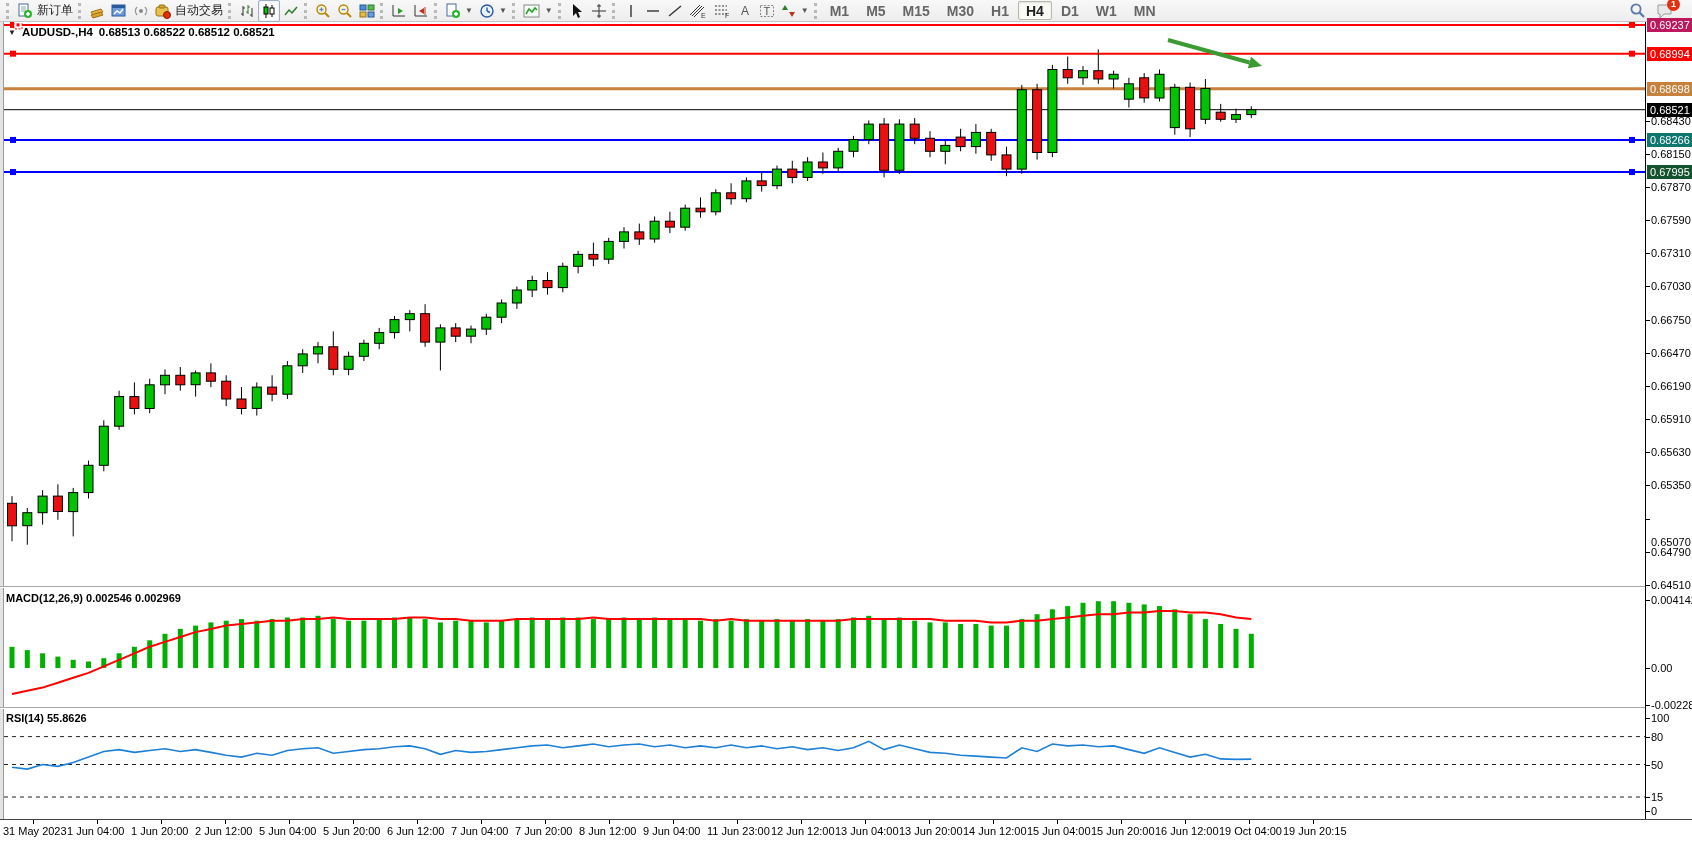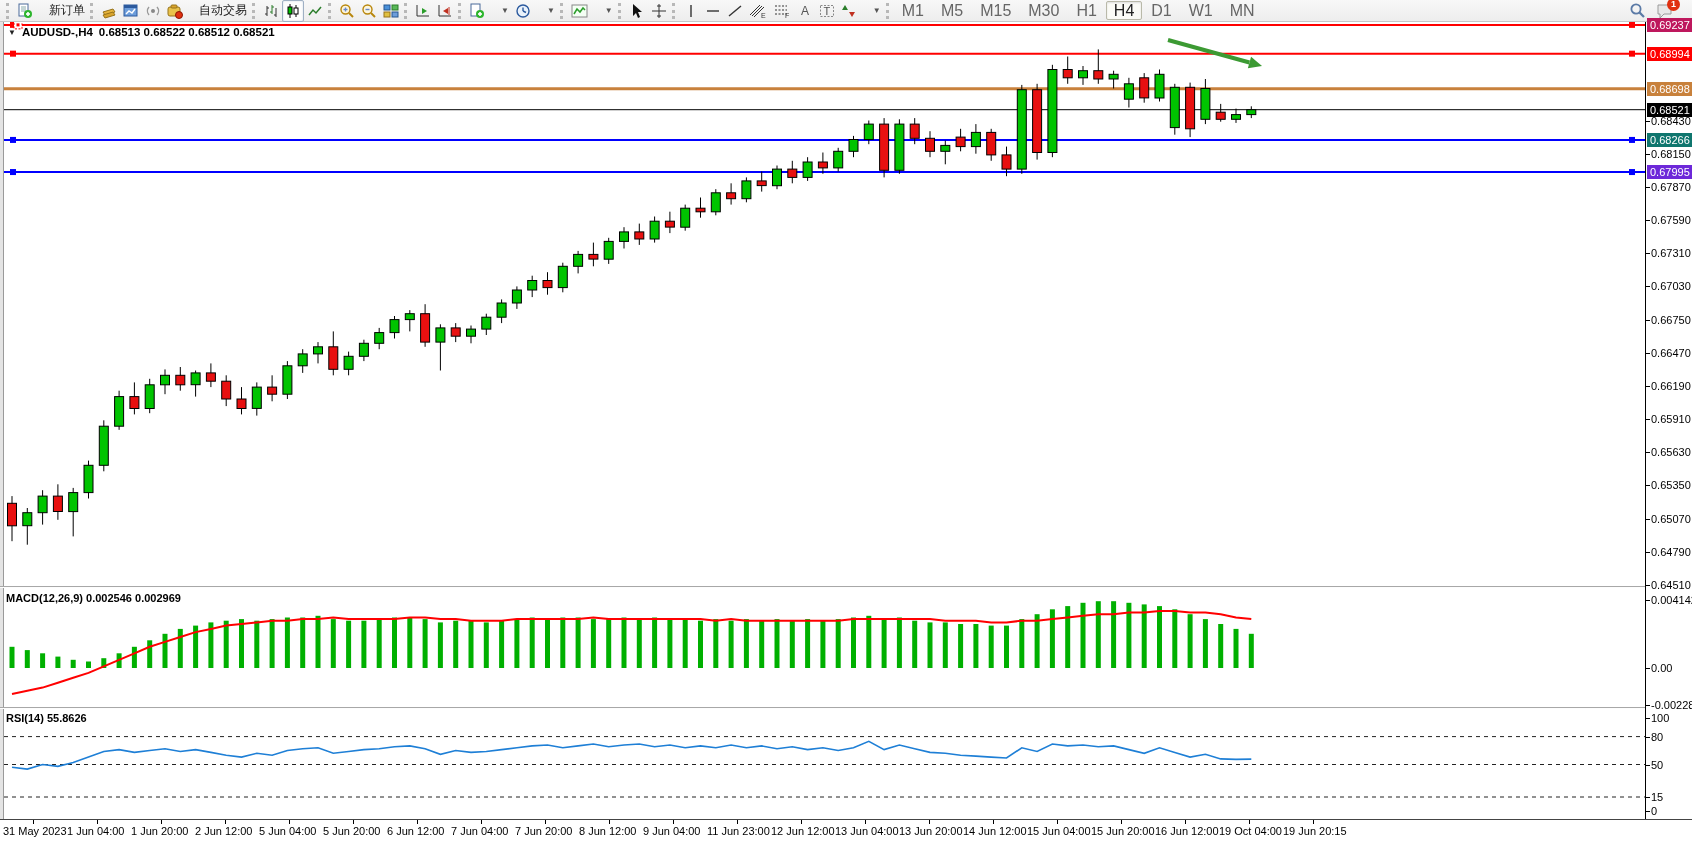--- a/index.html
+++ b/index.html
@@ -6,26 +6,26 @@
   html,body { width:1692px; height:842px; overflow:hidden; background:#fff;
     font-family:"Liberation Sans","DejaVu Sans",sans-serif; }
   #app { position:relative; width:1692px; height:842px; background:#fff; }
 
   
   #toolbar { position:absolute; left:0; top:0; width:1692px; height:22px;
     background:linear-gradient(#f8f8f8,#ededed); border-bottom:1px solid #c6c6c6;
     display:flex; align-items:center; padding:0 4px; }
   .grip { width:4px; height:16px; border-left:3px dotted #b8b8b8; margin:0 4px 0 2px; }
   .tb-btn { height:22px; min-width:22px; display:inline-flex; align-items:center;
-    justify-content:center; gap:16px; padding:0 2px; border:1px solid transparent;
+    justify-content:center; gap:4px; padding:0 2px; border:1px solid transparent;
     border-radius:2px; cursor:default; }
   .tb-btn.active { background:#fdfdfd; border-color:#9fb0c4; box-shadow:inset 0 0 2px #cfd8e4; }
   .tb-label { font-size:12px; color:#222; white-space:nowrap; }
   .caret { font-size:8px; color:#555; line-height:8px; }
-  .tf-btn { font-size:16px; font-weight:normal; color:#666; padding:3px 7px; height:19px;
+  .tf-btn { font-size:14px; font-weight:bold; color:#666; padding:3px 7px; height:19px;
     display:inline-flex; align-items:center; border:1px solid transparent; border-radius:2px; }
   .tf-btn.active { color:#222; background:#fbfbf6; border-color:#b9b9a9; box-shadow:inset 0 1px 2px #ddd; }
   #tb-right { margin-left:auto; display:flex; align-items:center; gap:10px; padding-right:14px; }
   .badge { position:absolute; right:-6px; top:-5px; width:13px; height:13px; background:#e03010;
     border-radius:50%; color:#fff; font-size:9px; font-weight:bold; text-align:center; line-height:13px; }
 
   
   #left-strip { position:absolute; left:0; top:22px; width:4px; height:820px;
     background:#e4e4e4; border-right:1px solid #9a9a9a; }
   .pane { position:absolute; left:4px; width:1641px; overflow:visible; }
@@ -669,21 +669,21 @@
       <div class="tick-label" style="top:325px">0.66470</div>
       <div class="tick-dash" style="top:364px"></div>
       <div class="tick-label" style="top:358px">0.66190</div>
       <div class="tick-dash" style="top:397px"></div>
       <div class="tick-label" style="top:391px">0.65910</div>
       <div class="tick-dash" style="top:430px"></div>
       <div class="tick-label" style="top:424px">0.65630</div>
       <div class="tick-dash" style="top:463px"></div>
       <div class="tick-label" style="top:457px">0.65350</div>
       <div class="tick-dash" style="top:497px"></div>
-      <div class="tick-label" style="top:491px">0.65070</div>
+      <div class="tick-label" style="top:514px">0.65070</div>
       <div class="tick-dash" style="top:530px"></div>
       <div class="tick-label" style="top:524px">0.64790</div>
       <div class="tick-dash" style="top:563px"></div>
       <div class="tick-label" style="top:557px">0.64510</div>
       <div class="tick-dash" style="top:578px"></div>
       <div class="tick-label" style="top:572px">0.004142</div>
       <div class="tick-dash" style="top:646px"></div>
       <div class="tick-label" style="top:640px">0.00</div>
       <div class="tick-dash" style="top:683px"></div>
       <div class="tick-label" style="top:677px">-0.002286</div>
@@ -695,21 +695,21 @@
       <div class="tick-label" style="top:737px">50</div>
       <div class="tick-dash" style="top:775px"></div>
       <div class="tick-label" style="top:769px">15</div>
       <div class="tick-dash" style="top:789px"></div>
       <div class="tick-label" style="top:783px">0</div>
       <div class="price-tag" style="top:-4px;background:#be185d;color:#ffffff">0.69237</div>
       <div class="price-tag" style="top:25px;background:#ff0000;color:#ffffff">0.68994</div>
       <div class="price-tag" style="top:60px;background:#c8813c;color:#ffffff">0.68698</div>
       <div class="price-tag" style="top:81px;background:#000000;color:#ffffff">0.68521</div>
       <div class="price-tag" style="top:111px;background:#0f766e;color:#ffffff">0.68266</div>
-      <div class="price-tag" style="top:143px;background:#6d28d9;color:#ffffff">0.67995</div>
+      <div class="price-tag" style="top:143px;background:#14532d;color:#ffffff">0.67995</div>
     </div>
   <div id="time-axis">
       <div class="time-tick" style="left:33px"></div>
       <div class="time-label" style="left:3px">31 May 2023</div>
       <div class="time-tick" style="left:97px"></div>
       <div class="time-label" style="left:67px">1 Jun 04:00</div>
       <div class="time-tick" style="left:161px"></div>
       <div class="time-label" style="left:131px">1 Jun 20:00</div>
       <div class="time-tick" style="left:225px"></div>
       <div class="time-label" style="left:195px">2 Jun 12:00</div>

